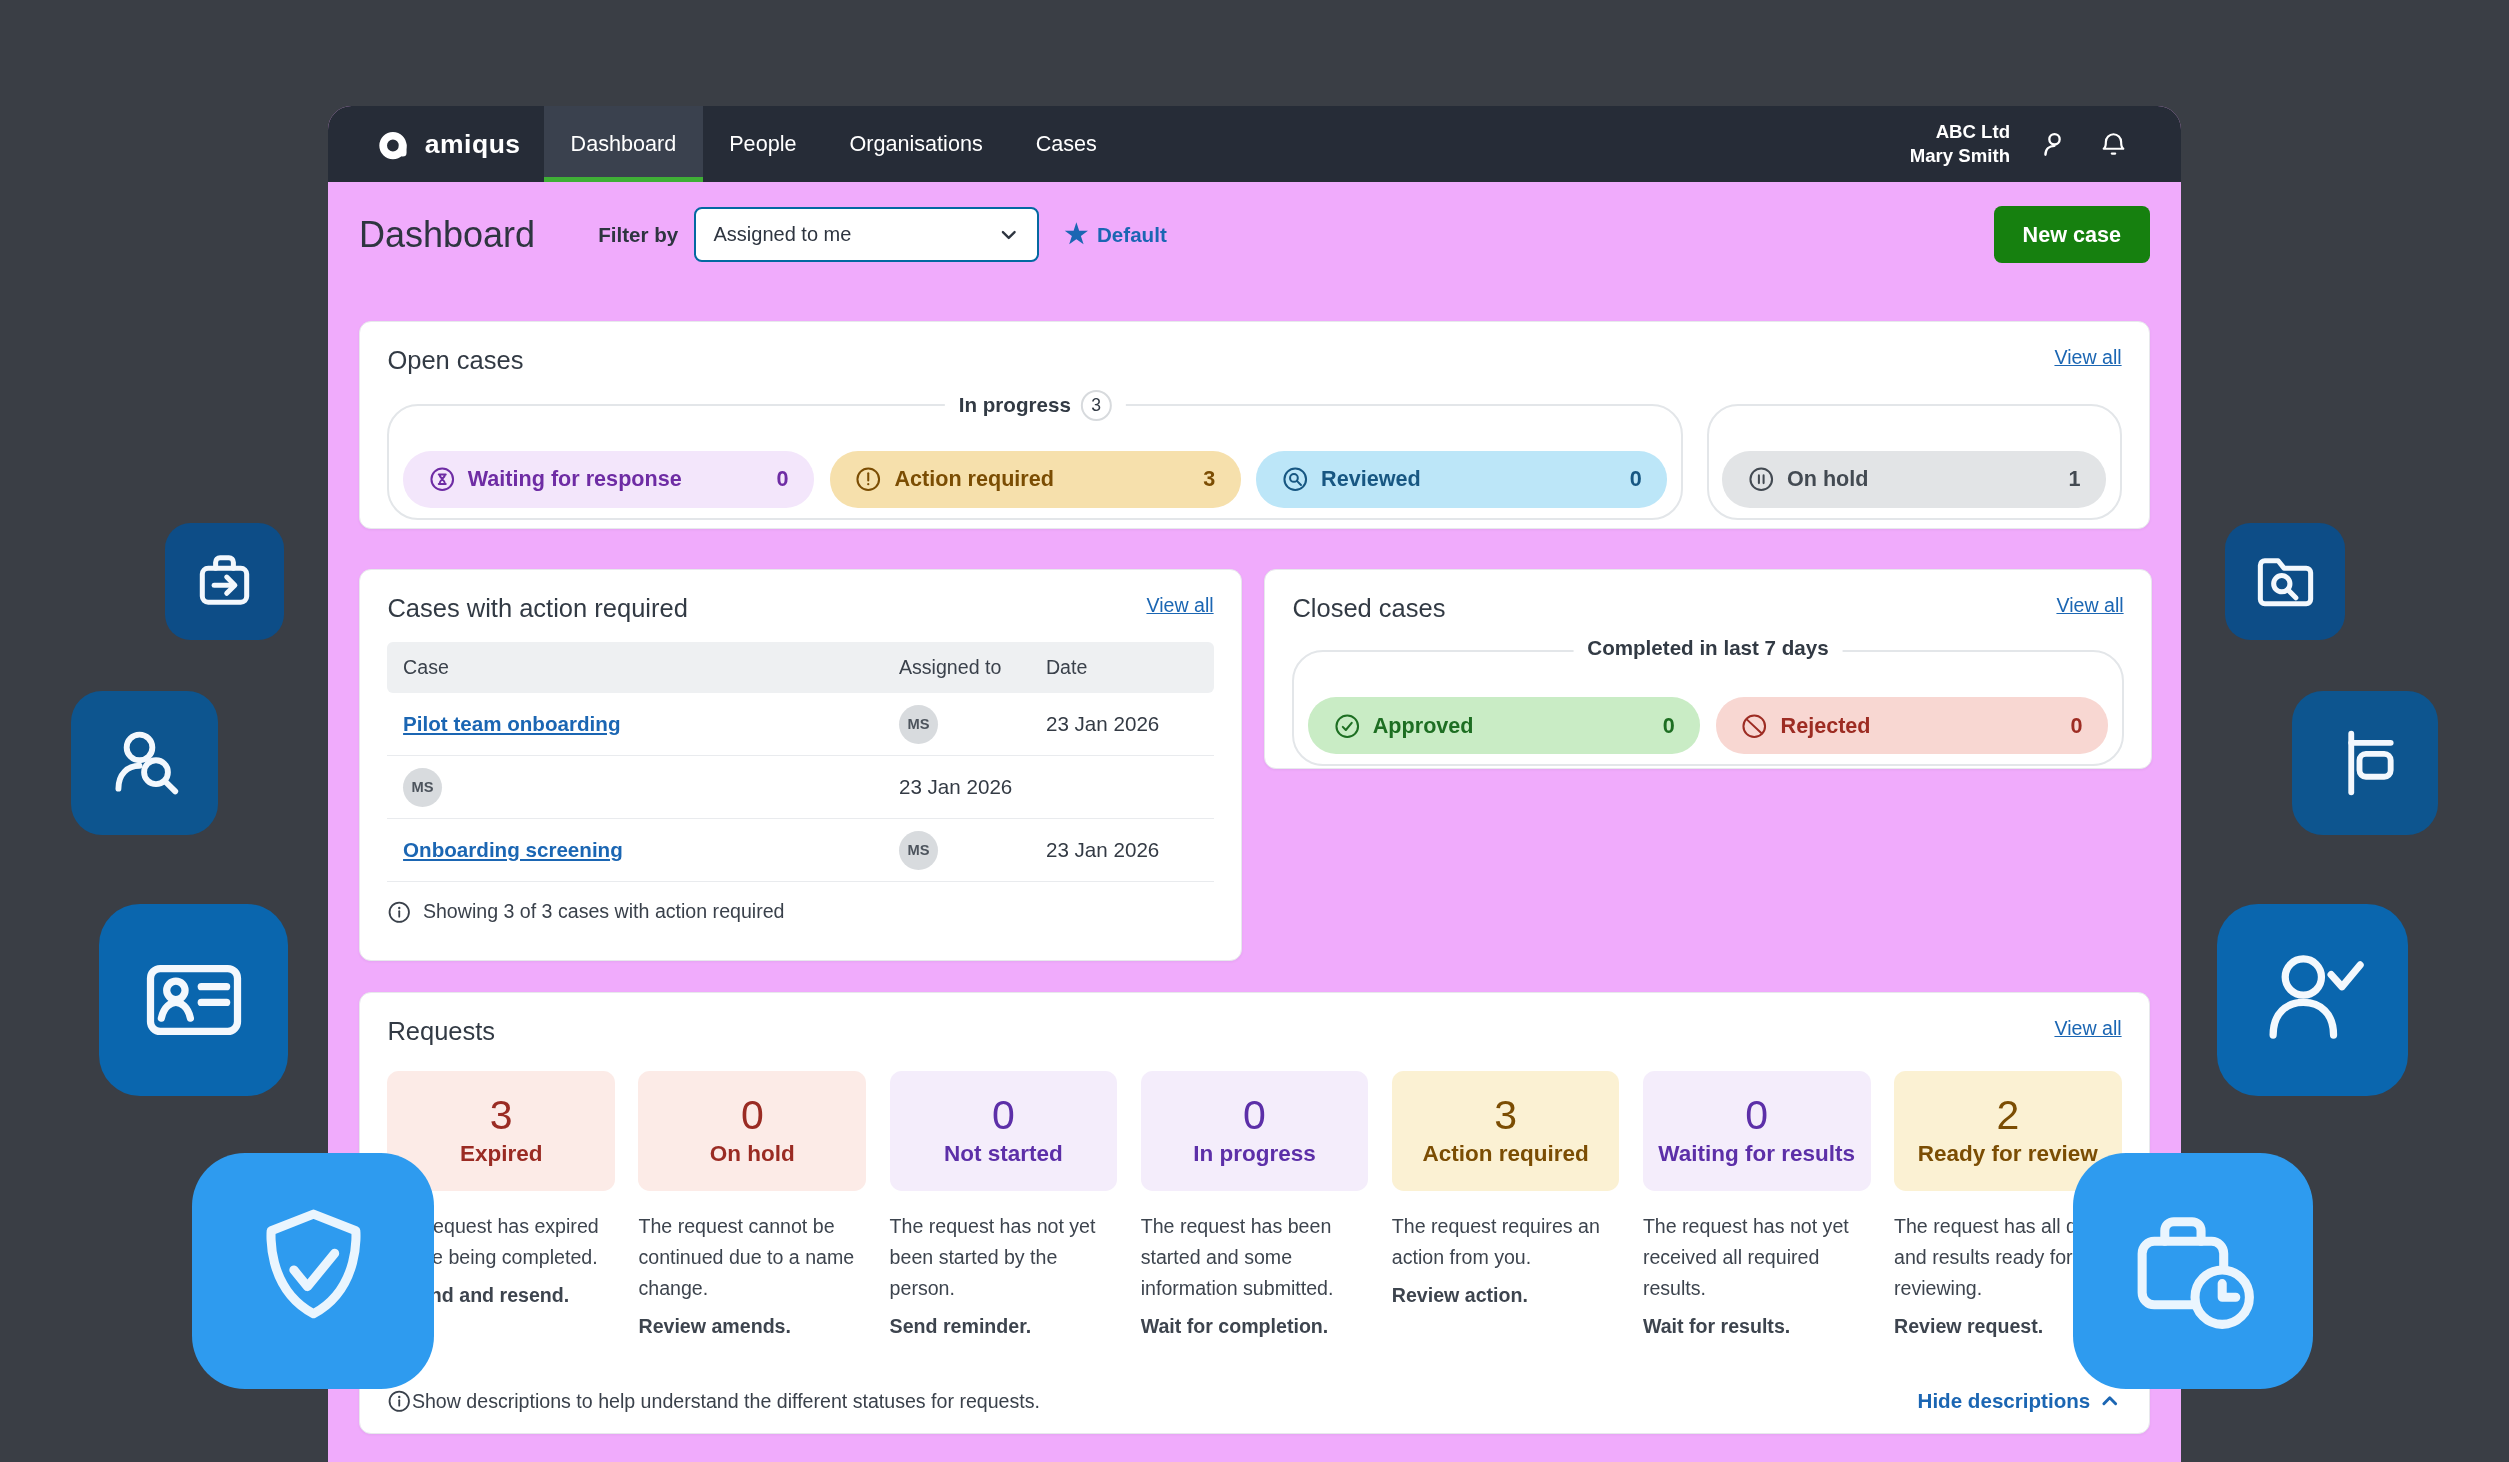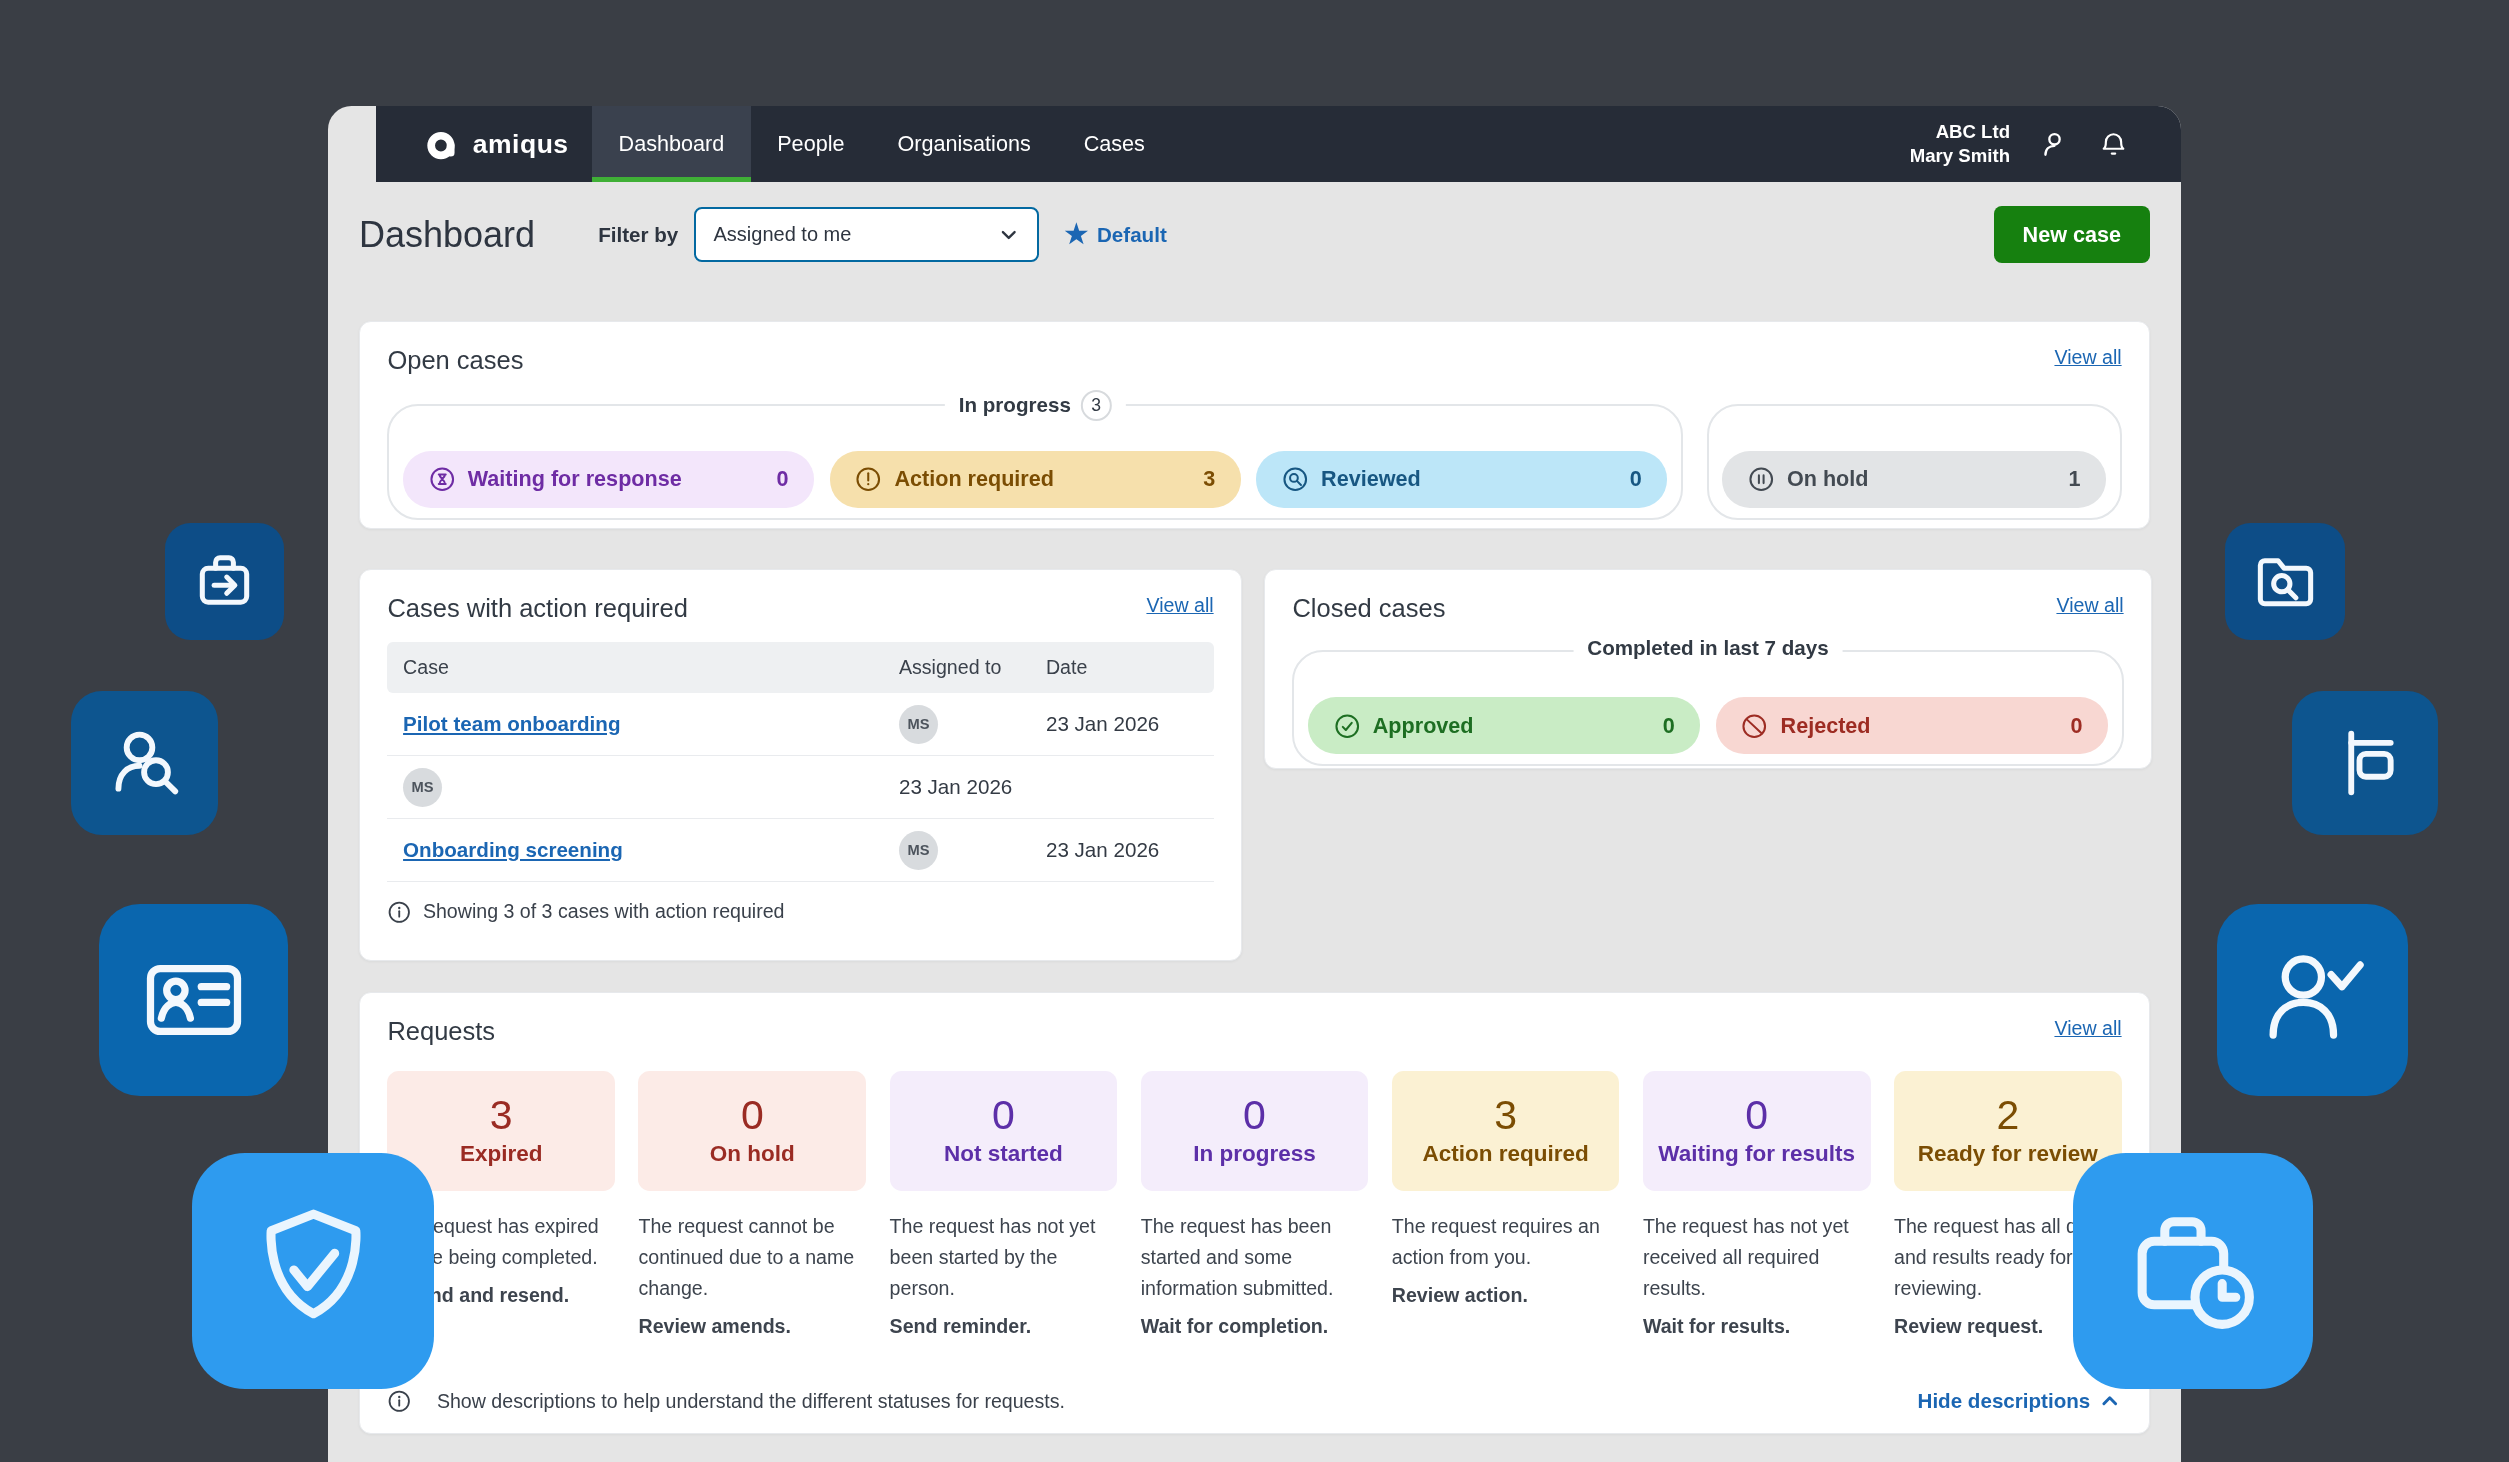--- a/index.html
+++ b/index.html
@@ -7,21 +7,21 @@
   body {
     position:relative; overflow:hidden;
     background:#3a3e45;
     font-family:"Liberation Sans", sans-serif;
     color:#323a44;
   }
 
   
   .win {
     position:absolute; left:328px; top:106px; width:1853px; height:1357px;
-    background:#e5e5e5; border-radius:23.5px 23.5px 0 0; overflow:hidden; z-index:1;padding-left:48px;
+    background:#f0abfc; border-radius:23.5px 23.5px 0 0; overflow:hidden; z-index:1;
   }
 
   
   .nav { height:76px; background:#262c37; display:flex; align-items:stretch; }
   .brand { display:flex; align-items:center; gap:10.8px; padding:0 23.5px 0 49px; }
   .brand-text { color:#fff; font-size:26.5px; font-weight:700; letter-spacing:0.5px; }
   .tabs { display:flex; }
   .tab { display:flex; align-items:center; padding:0 26.5px; color:#fff; font-size:21.6px;
          font-weight:500; cursor:pointer; }
   .tab.active { background:#3a414e; box-shadow:inset 0 -4.9px 0 #3faf36; }
@@ -94,21 +94,21 @@
   .req-box { height:120px; border-radius:11.8px; display:flex; flex-direction:column;
              align-items:center; justify-content:center; gap:4.9px; cursor:pointer; }
   .req-count { font-size:41px; font-weight:500; line-height:1; }
   .req-label { font-size:22.5px; font-weight:700; }
   .bg-red { background:#fcebe7; } .bg-purple { background:#f4edfb; } .bg-amber { background:#fbf1d3; }
   .t-red { color:#9a2b23; } .t-purple { color:#5c2fa8; } .t-amber { color:#7b4d03; }
   .req-desc { margin-top:19.6px; font-size:19.6px; color:#3d444e; line-height:1.58; }
   .req-action { margin-top:9.8px; font-size:19.6px; font-weight:700; color:#3d444e; line-height:1.4; }
   .req-footer { position:absolute; left:27.4px; right:27.4px; bottom:19.6px; display:flex;
                 justify-content:space-between; align-items:center; }
-  .foot-info { display:flex; align-items:center; gap:25px; font-size:19.6px; color:#3a414b; }
+  .foot-info { display:flex; align-items:center; gap:0; font-size:19.6px; color:#3a414b; }
   .hide-link { display:flex; align-items:center; gap:7.8px; color:#1b66b3; font-weight:700;
                font-size:20.6px; cursor:pointer; }
 
   
   .dicon { position:absolute; display:flex; align-items:center; justify-content:center; z-index:2; }
   svg { display:block; }
 </style>
 </head>
 <body>
 

